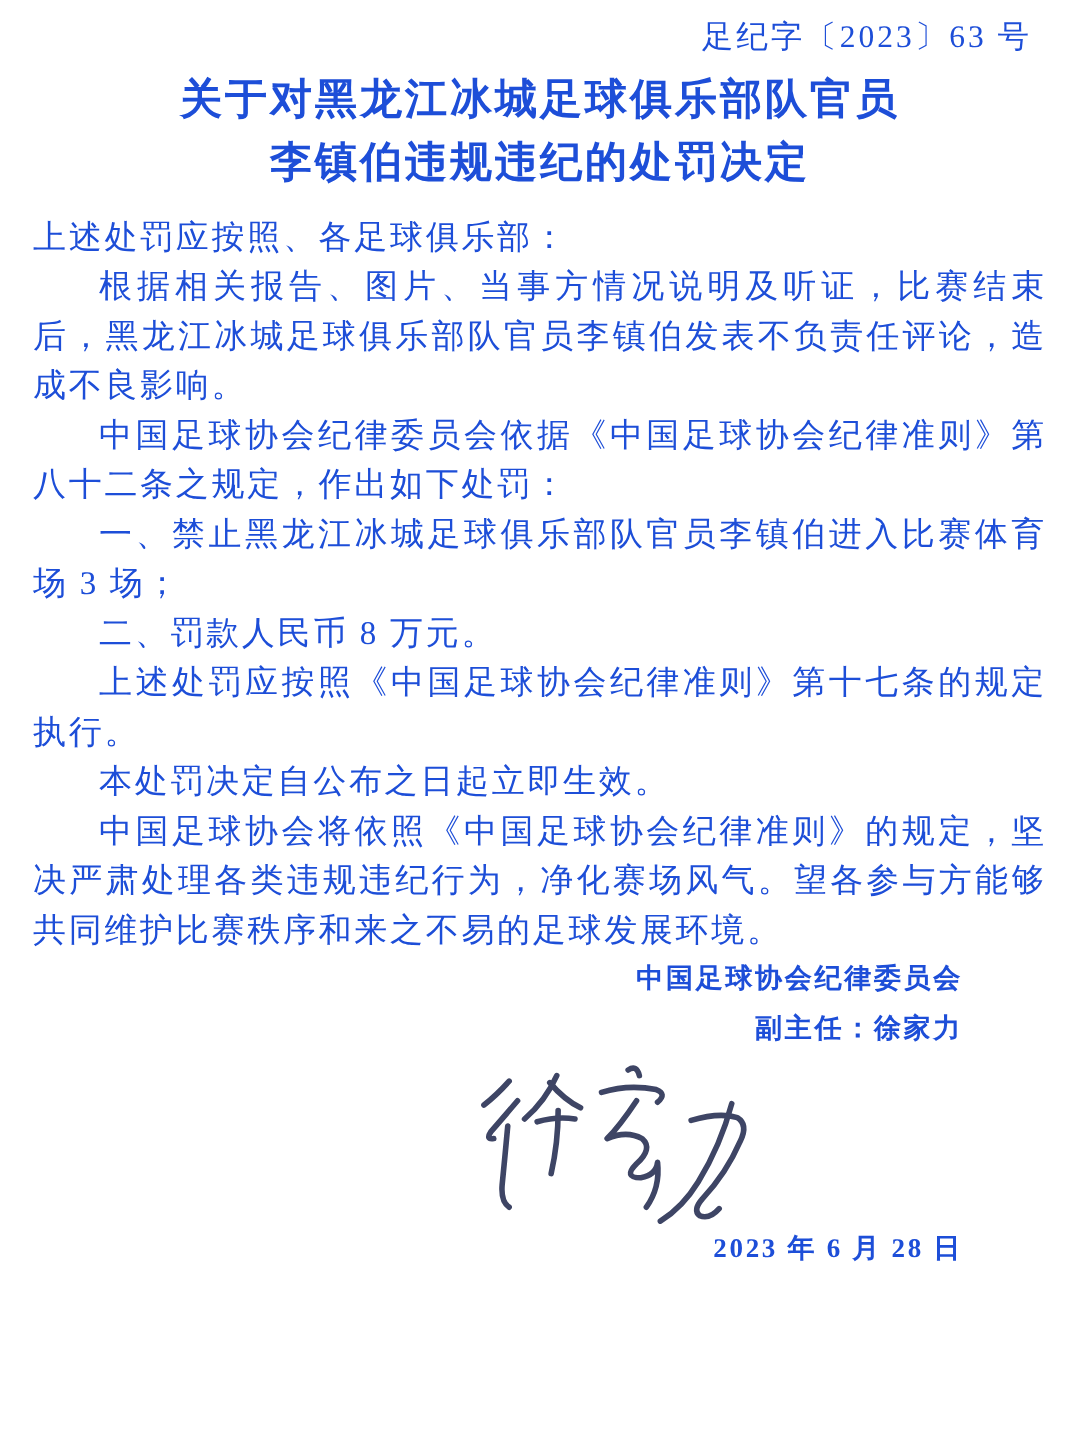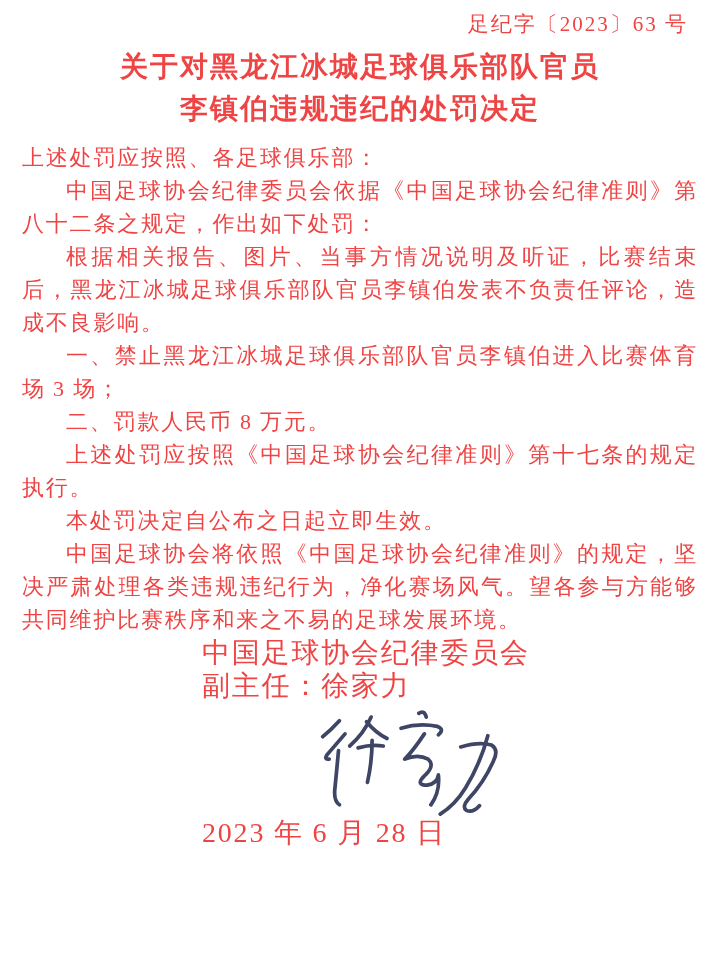--- a/index.html
+++ b/index.html
@@ -2,21 +2,21 @@
 <html lang="zh"><head>
 <meta charset="utf-8">
 <style>
   html, body { margin: 0; padding: 0; background: #ffffff; }
   .page {
     position: relative;
     width: 720px;
     height: 953px;
     margin: 0 auto;
     background: #ffffff;
-    color: #ef4444;
+    color: #1d4ed8;
     font-family: "Liberation Serif", "DejaVu Serif", serif;
     box-sizing: border-box;
     padding: 10px 22px 0 22px;
     overflow: hidden;
   }
   .doc-number {
     text-align: right;
     font-size: 21px;
     letter-spacing: 2px;
     line-height: 28px;
@@ -37,24 +37,25 @@
     line-height: 33px;
     letter-spacing: 1.8px;
     text-align: justify;
   }
   .doc-body p { margin: 0; }
   .doc-body p.indent { text-indent: 2em; }
   .signoff {
     width: 440px;
     margin-left: auto;
     margin-right: 56px;
-    text-align: left;
-    font-size: 28px;
+    text-align: right;
+    font-size: 18px;
     line-height: 33px;
     letter-spacing: 1.8px;
+    font-weight: bold;
   }
   .signoff .org { white-space: nowrap; }
   .signoff .signer { white-space: nowrap; }
   .signature-wrap {
     height: 112px;
     margin-top: 2px;
     display: flex;
     justify-content: center;
   }
   .signature-wrap svg { margin-right: 28px; }
@@ -67,22 +68,22 @@
 
   <div class="doc-number">足纪字〔2023〕63 号</div>
 
   <div class="doc-title">
     <div>关于对黑龙江冰城足球俱乐部队官员</div>
     <div>李镇伯违规违纪的处罚决定</div>
   </div>
 
   <div class="doc-body">
     <p>上述处罚应按照、各足球俱乐部：</p>
+    <p class="indent">根据相关报告、图片、当事方情况说明及听证，比赛结束后，黑龙江冰城足球俱乐部队官员李镇伯发表不负责任评论，造成不良影响。</p>
     <p class="indent">中国足球协会纪律委员会依据《中国足球协会纪律准则》第八十二条之规定，作出如下处罚：</p>
-    <p class="indent">根据相关报告、图片、当事方情况说明及听证，比赛结束后，黑龙江冰城足球俱乐部队官员李镇伯发表不负责任评论，造成不良影响。</p>
     <p class="indent">一、禁止黑龙江冰城足球俱乐部队官员李镇伯进入比赛体育场 3 场；</p>
     <p class="indent">二、罚款人民币 8 万元。</p>
     <p class="indent">上述处罚应按照《中国足球协会纪律准则》第十七条的规定执行。</p>
     <p class="indent">本处罚决定自公布之日起立即生效。</p>
     <p class="indent">中国足球协会将依照《中国足球协会纪律准则》的规定，坚决严肃处理各类违规违纪行为，净化赛场风气。望各参与方能够共同维护比赛秩序和来之不易的足球发展环境。</p>
   </div>
 
   <div class="signoff">
     <div class="org">中国足球协会纪律委员会</div>
     <div class="signer">副主任：徐家力</div>

